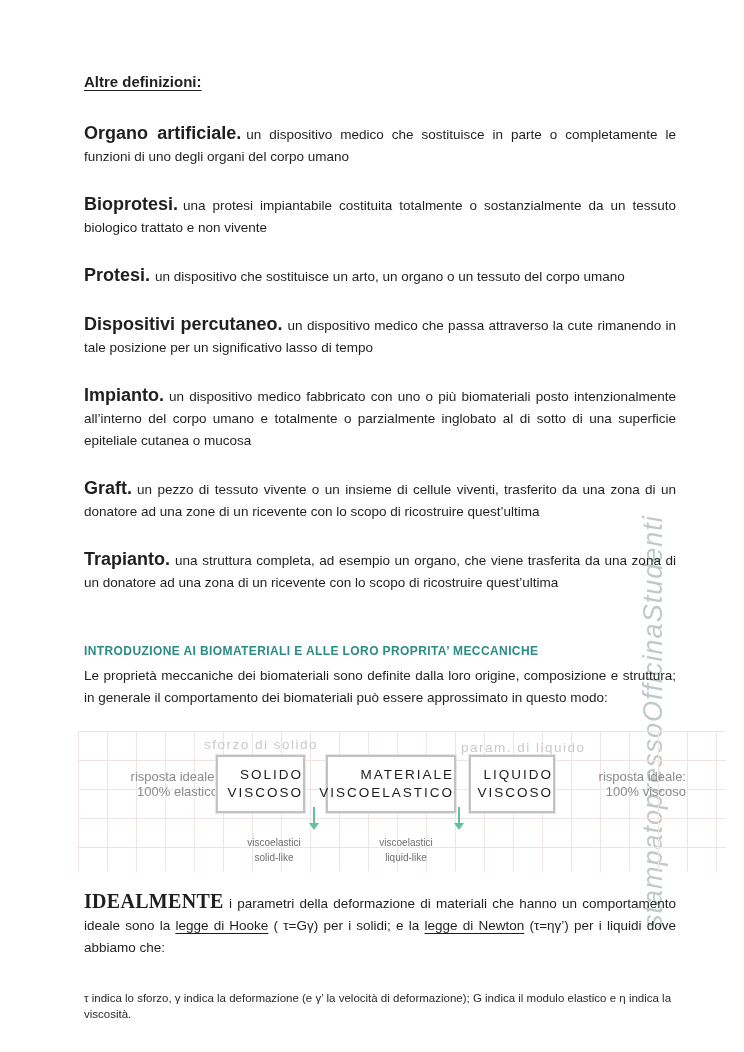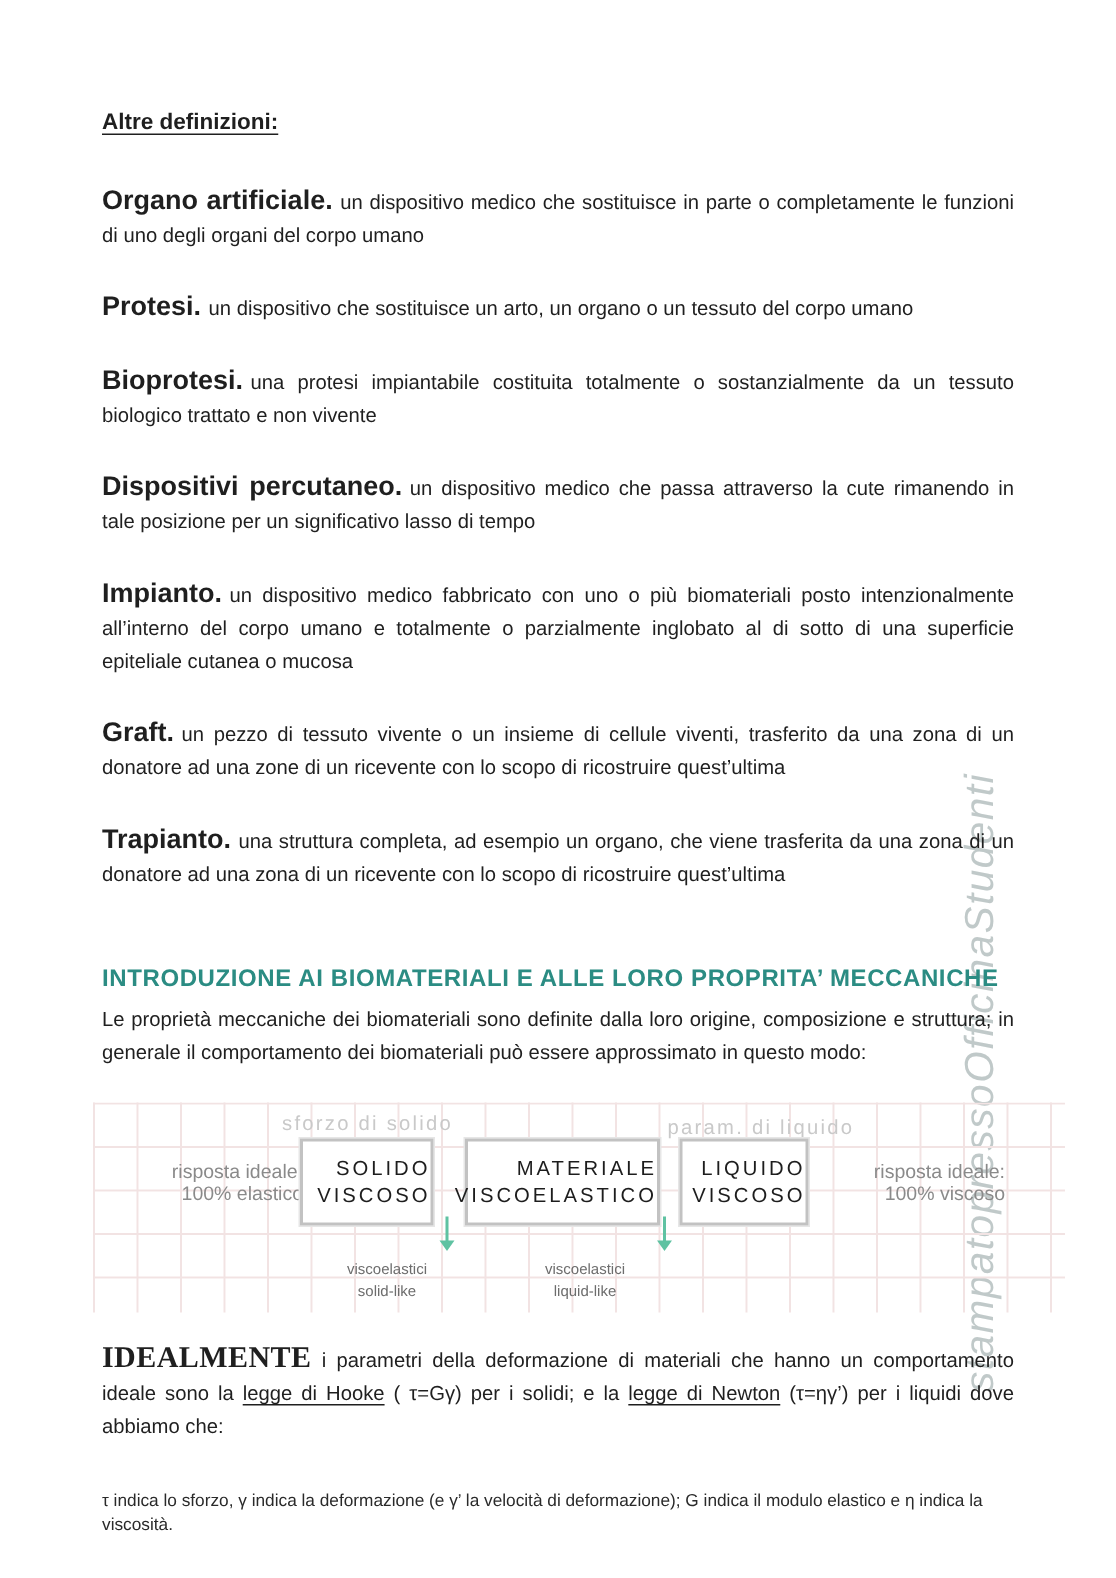--- a/index.html
+++ b/index.html
@@ -18,36 +18,36 @@
     writing-mode:vertical-rl;
     transform:rotate(180deg);
     font-style:italic;
     font-size:27px;
     letter-spacing:1px;
     color:#b6c0c0;
     opacity:.85;
     z-index:0;
     white-space:nowrap;
   }
-  .content{position:relative;z-index:1;padding:73px 68px 0 68px;}
+  .content{position:relative;z-index:1;padding:73px 68px 0 68px;margin-left:16px;}
   .doc-title{
     margin:0 0 32px 0;
     font-size:15px;font-weight:bold;
     text-decoration:underline;
     text-underline-offset:3px;
   }
   .def{
     margin:0 0 25px 0;
     font-size:13.5px;line-height:22px;
     text-align:justify;
   }
   .def b{font-size:18px;margin-right:5px;}
   .section-heading{
     margin:50px 0 7px 0;
-    font-size:16px;font-weight:bold;
+    font-size:12px;font-weight:bold;
     letter-spacing:.4px;
   }
   .intro{
     margin:0;
     font-size:13.5px;line-height:22px;
     text-align:justify;
   }
   
   .diagram{
     position:relative;
@@ -121,23 +121,23 @@
 <div class="page">
 
   <div class="watermark">stampatopressoOfficinaStudenti</div>
 
   <div class="content">
 
     <h1 class="doc-title">Altre definizioni:</h1>
 
     <p class="def"><b>Organo artificiale.</b><span>un dispositivo medico che sostituisce in parte o completamente le funzioni di uno degli organi del corpo umano</span></p>
 
+    <p class="def"><b>Bioprotesi.</b><span>una protesi impiantabile costituita totalmente o sostanzialmente da un tessuto biologico trattato e non vivente</span></p>
+
     <p class="def"><b>Protesi.</b><span>un dispositivo che sostituisce un arto, un organo o un tessuto del corpo umano</span></p>
-
-    <p class="def"><b>Bioprotesi.</b><span>una protesi impiantabile costituita totalmente o sostanzialmente da un tessuto biologico trattato e non vivente</span></p>
 
     <p class="def"><b>Dispositivi percutaneo.</b><span>un dispositivo medico che passa attraverso la cute rimanendo in tale posizione per un significativo lasso di tempo</span></p>
 
     <p class="def"><b>Impianto.</b><span>un dispositivo medico fabbricato con uno o più biomateriali posto intenzionalmente all’interno del corpo umano e totalmente o parzialmente inglobato al di sotto di una superficie epiteliale cutanea o mucosa</span></p>
 
     <p class="def"><b>Graft.</b><span>un pezzo di tessuto vivente o un insieme di cellule viventi, trasferito da una zona di un donatore ad una zone di un ricevente con lo scopo di ricostruire quest’ultima</span></p>
 
     <p class="def"><b>Trapianto.</b><span>una struttura completa, ad esempio un organo, che viene trasferita da una zona di un donatore ad una zona di un ricevente con lo scopo di ricostruire quest’ultima</span></p>
 
     <h2 class="section-heading" style="color:#2b8c83;">INTRODUZIONE AI BIOMATERIALI E ALLE LORO PROPRITA’ MECCANICHE</h2>

